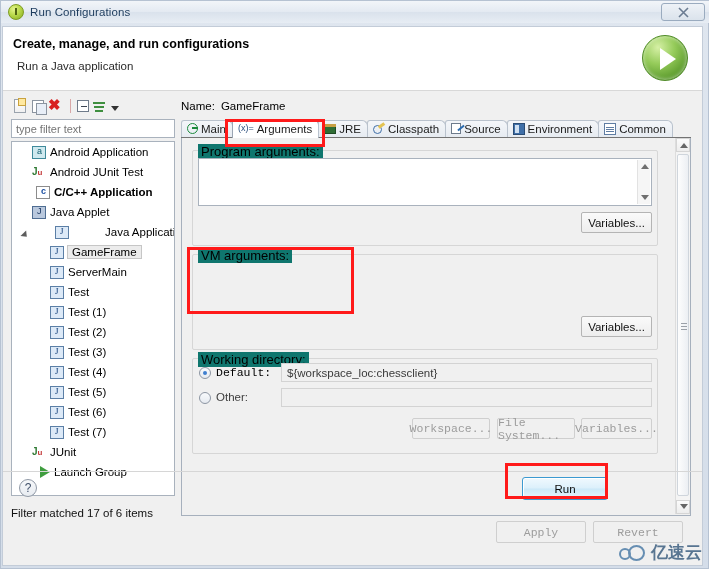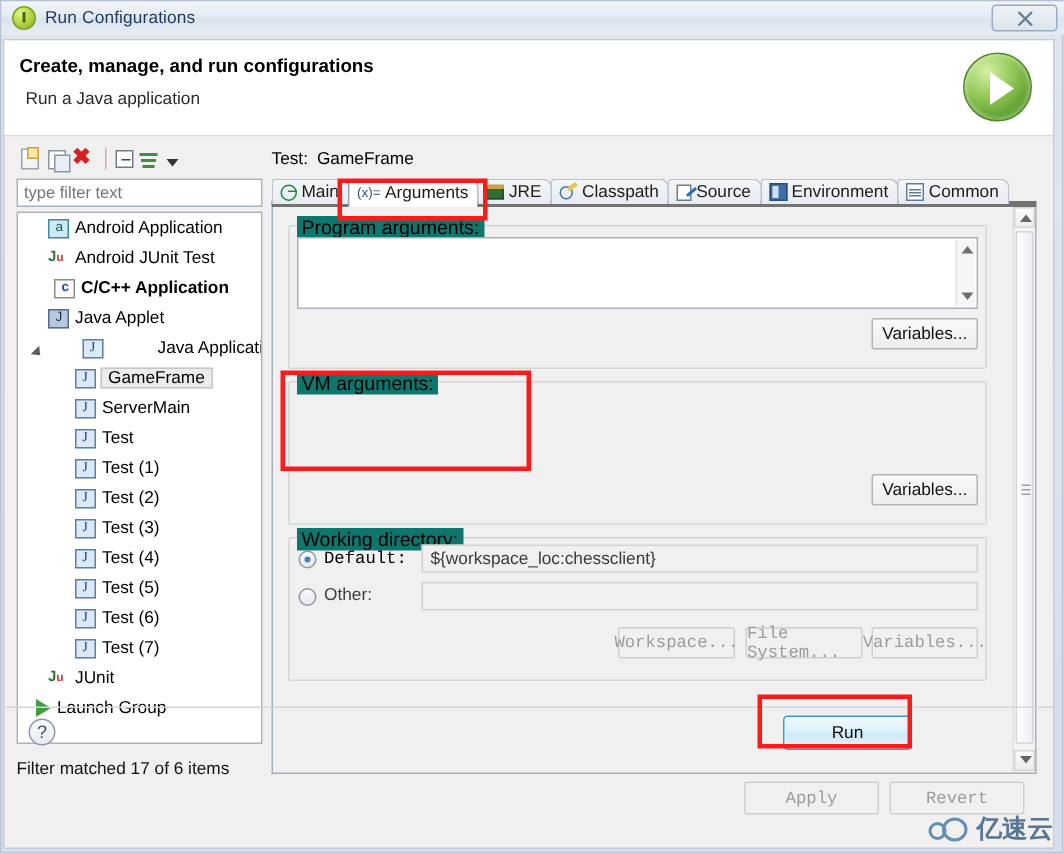--- a/index.html
+++ b/index.html
@@ -152,21 +152,21 @@
   }
 
   
   #right { position:absolute; left:178px; top:3px; width:512px; height:444px; }
   #name-row { position:absolute; left:0; top:3px; height:16px; display:flex; align-items:center; font-size:11.5px;}
   #name-label { margin-right:6px; }
   #name-value { }
 
   #tabstrip {
     position:absolute; left:0; top:24px; width:510px; height:19px;
-    border-bottom:4px solid #737373; display:flex; align-items:flex-start;
+    border-bottom:1px solid #737373; display:flex; align-items:center;
   }
   .tab {
     height:17px; display:flex; align-items:center; gap:3px;
     padding:0 6px 0 5px; font-size:11.5px; white-space:nowrap;
     background:linear-gradient(to bottom,#f4f6f9,#e6ebf1);
     border:1px solid #b9c2cd; border-bottom:none;
     border-top-left-radius:3px; border-top-right-radius:6px;
     margin-right:-1px; color:#1b1b1b;
   }
   .tab.active {
@@ -421,34 +421,34 @@
             <div class="tnode" style="padding-left: 28px;">
               <div class="arrow"></div>
               <div class="ticon ti-java"></div>
               <span class="lbl">Test (7)</span>
             </div>
             <div class="tnode" style="padding-left: 10px;">
               <div class="arrow"></div>
               <div class="ticon ti-junit">J<i>u</i></div>
               <span class="lbl">JUnit</span>
             </div>
-            <div class="tnode" style="padding-left: 0;">
+            <div class="tnode" style="padding-left: 16px;">
               <div class="arrow"></div>
               <div class="ticon ti-launch"></div>
               <span class="lbl">Launch Group</span>
             </div>
           </div>
 
         <div id="tree-status">Filter matched 17 of 6 items</div>
       </div>
 
       <div id="right">
 
         <div id="name-row">
-          <span id="name-label">Test:</span>
+          <span id="name-label">Name:</span>
           <span id="name-value">GameFrame</span>
         </div>
 
         <div id="tabstrip">
             <div class="tab">
               <span class="tabico ti-main"></span>
               <span>Main</span>
             </div>
             <div class="tab active">
               <span class="tabico ti-args">(x)=</span>

